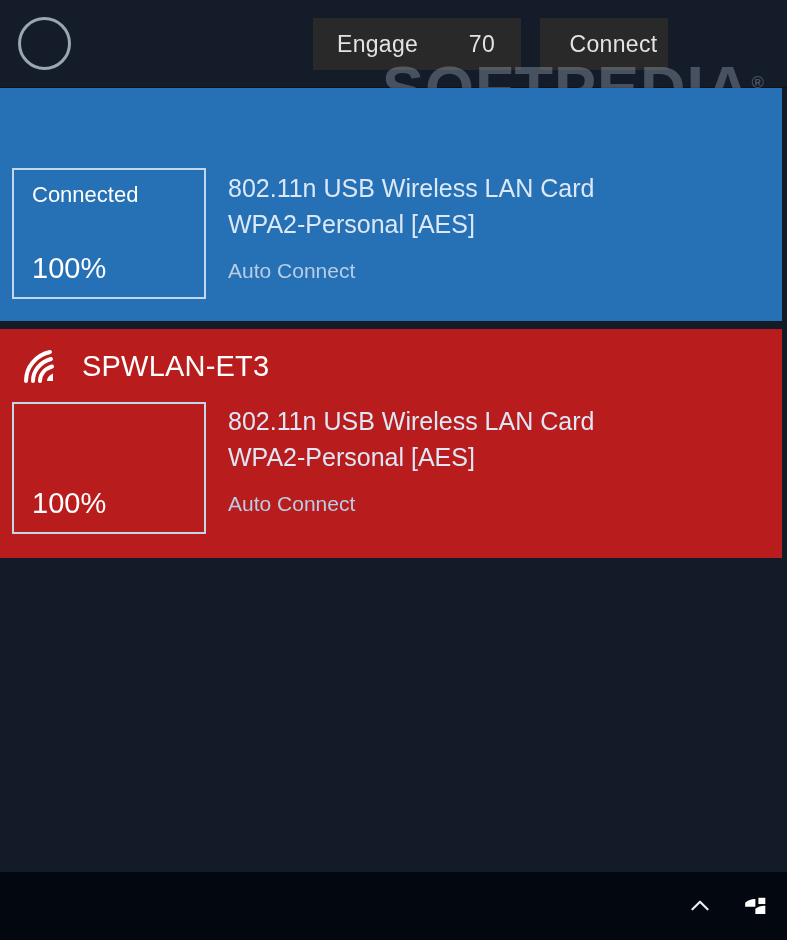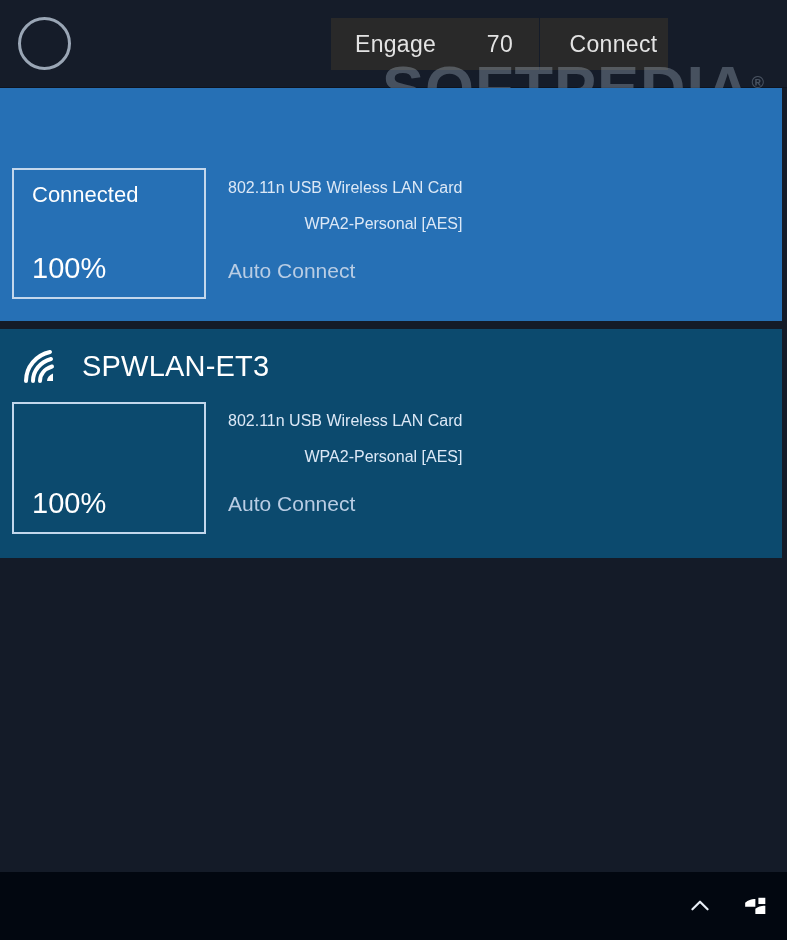--- a/index.html
+++ b/index.html
@@ -52,21 +52,21 @@
     display: flex;
     align-items: center;
     color: #e3e3e3;
     font-size: 23px;
     letter-spacing: 0.3px;
   }
   .cmd-btn .lbl { flex: 0 0 auto; }
   .cmd-btn .val { margin-left: auto; }
 
   #btn-rush   { left: 92px;  width: 196px; padding: 0 26px 0 32px; }
-  #btn-engage { left: 331px; width: 208px; padding: 0 26px 0 24px; }
+  #btn-engage { left: 313px; width: 208px; padding: 0 26px 0 24px; }
   #btn-reorder{ left: 540px; width: 128px; padding: 0 0 0 19px; justify-content: center; }
 
   
   #watermark {
     position: absolute;
     left: 382px; top: 52px;
     font-size: 63px;
     font-weight: bold;
     letter-spacing: 1px;
     color: rgba(190, 205, 222, 0.30);
@@ -82,21 +82,21 @@
   }
 
   
   .net-panel {
     position: absolute;
     left: 0;
     width: 782px;
   }
 
   #panel-0 { top: 88px;  height: 233px; background: #2670b5; }
-  #panel-1 { top: 329px; height: 229px; background: #0c4a6e; }
+  #panel-1 { top: 329px; height: 229px; background: #b91c1c; }
 
   .net-header {
     position: absolute;
     left: 18px;
     display: flex;
     align-items: center;
   }
   #panel-0 .net-header { top: 22px; }
   #panel-1 .net-header { top: 18px; }
 
@@ -136,25 +136,24 @@
   
   .net-details {
     position: absolute;
     left: 228px;
     color: #d9e6f4;
   }
   #panel-0 .net-details { top: 82px; }
   #panel-1 .net-details { top: 74px; }
 
   .net-details .line {
-    font-size: 16px;
+    font-size: 25px;
     line-height: 36px;
     color: #dce8f6;
     white-space: nowrap;
-    text-align: right;
   }
   .net-details .autoconnect {
     margin-top: 17px;
     font-size: 21px;
     color: #b9cde4;
     white-space: nowrap;
   }
 
   
   #desktop {

